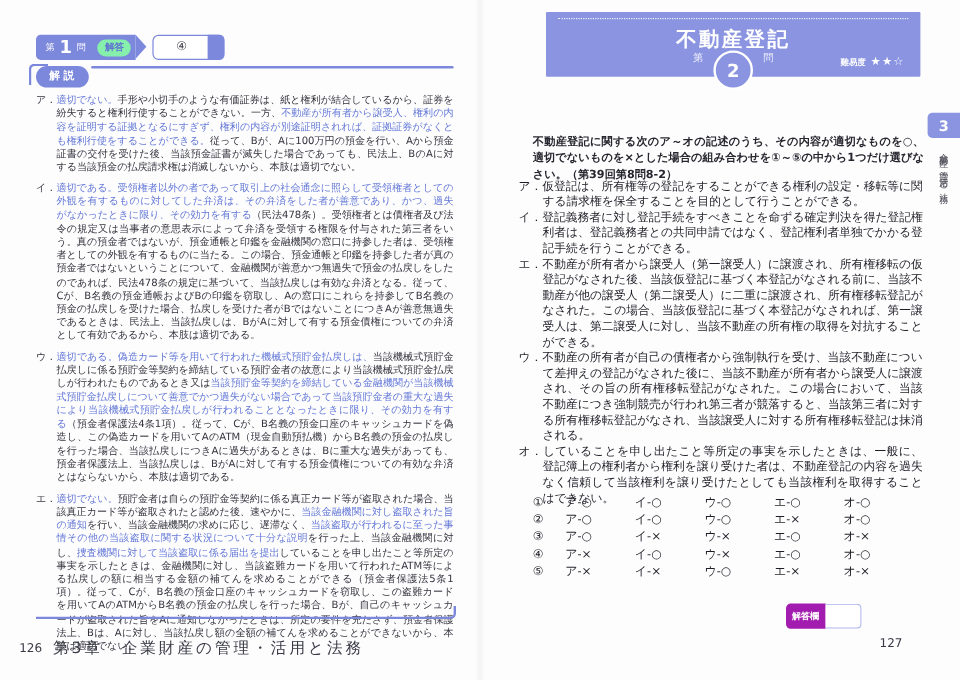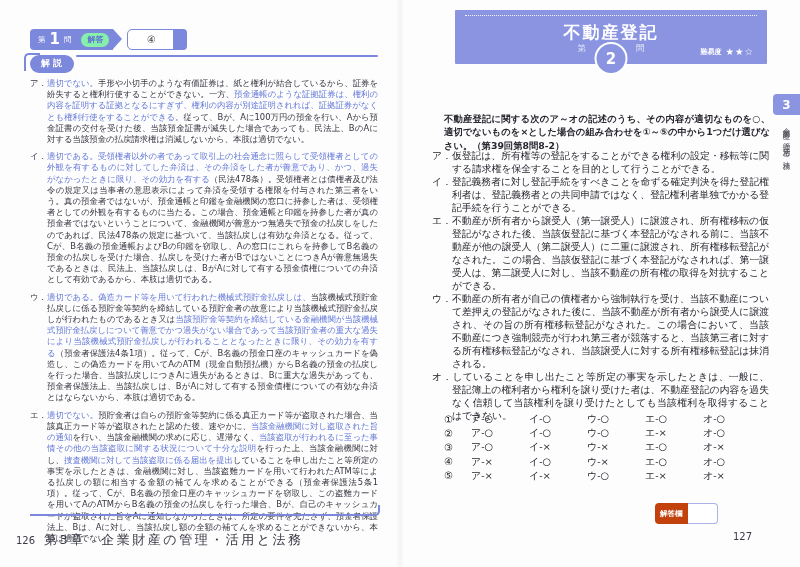--- a/index.html
+++ b/index.html
@@ -77,21 +77,21 @@
     font-size:9.8px;line-height:13px;color:#1e1e26;text-align:justify;}
   .item{text-indent:-20px;padding-left:20px;}
 
   #options{position:absolute;left:44px;top:412px;
     font-family:"DejaVu Serif","Liberation Serif",serif;font-size:10px;color:#1e1e26;}
   .opt-row{display:flex;align-items:center;height:14.2px;}
   .opt-num{width:27px;}
   .opt-cell{width:58px;}
 
   .answer-field{position:absolute;left:255px;top:503px;display:flex;height:21px;}
-  .af-label{background:#c2410c;color:#fff;font-size:7.5px;font-weight:bold;display:flex;
+  .af-label{background:#a21caf;color:#fff;font-size:7.5px;font-weight:bold;display:flex;
     align-items:center;padding:0 5px;border-radius:4px 0 0 4px;}
   .af-box{width:29px;background:#fff;border:1.5px solid #aab2e9;border-left:none;border-radius:0 4px 4px 0;}
 
   .rp-footer{position:absolute;left:333px;top:531px;font-size:10px;color:#3a3a46;}
 </style>
 </head>
 <body>
 
 <div class="gutter"></div>
 
@@ -109,21 +109,21 @@
     </div>
   </div>
 
   <div class="kaisetsu-row">
     <div class="kaisetsu-corner"></div>
     <span class="kaisetsu-pill">解説</span>
     <div class="kaisetsu-line"></div>
   </div>
 
   <div id="explanation">
-      <div class="para"><span class="seg-d">ア．</span><span class="seg-b">適切でない。</span><span class="seg-d">手形や小切手のような有価証券は、紙と権利が結合しているから、証券を紛失すると権利行使することができない。一方、</span><span class="seg-b">預金通帳のような証拠証券は、権利の内容を証明する証拠となるにすぎず、権利の内容が別途証明されれば、証拠証券がなくとも権利行使をすることができる。</span><span class="seg-d">従って、Bが、Aに100万円の預金を行い、Aから預金証書の交付を受けた後、当該預金証書が滅失した場合であっても、民法上、BのAに対する当該預金の払戻請求権は消滅しないから、本肢は適切でない。</span></div>
+      <div class="para"><span class="seg-d">ア．</span><span class="seg-b">適切でない。</span><span class="seg-d">手形や小切手のような有価証券は、紙と権利が結合しているから、証券を紛失すると権利行使することができない。一方、</span><span class="seg-b">不動産が所有者から譲受人、権利の内容を証明する証拠となるにすぎず、権利の内容が別途証明されれば、証拠証券がなくとも権利行使をすることができる。</span><span class="seg-d">従って、Bが、Aに100万円の預金を行い、Aから預金証書の交付を受けた後、当該預金証書が滅失した場合であっても、民法上、BのAに対する当該預金の払戻請求権は消滅しないから、本肢は適切でない。</span></div>
       <div class="para"><span class="seg-d">イ．</span><span class="seg-b">適切である。受領権者以外の者であって取引上の社会通念に照らして受領権者としての外観を有するものに対してした弁済は、その弁済をした者が善意であり、かつ、過失がなかったときに限り、その効力を有する</span><span class="seg-d">（民法478条）。受領権者とは債権者及び法令の規定又は当事者の意思表示によって弁済を受領する権限を付与された第三者をいう。真の預金者ではないが、預金通帳と印鑑を金融機関の窓口に持参した者は、受領権者としての外観を有するものに当たる。この場合、預金通帳と印鑑を持参した者が真の預金者ではないということについて、金融機関が善意かつ無過失で預金の払戻しをしたのであれば、民法478条の規定に基づいて、当該払戻しは有効な弁済となる。従って、Cが、B名義の預金通帳およびBの印鑑を窃取し、Aの窓口にこれらを持参してB名義の預金の払戻しを受けた場合、払戻しを受けた者がBではないことにつきAが善意無過失であるときは、民法上、当該払戻しは、BがAに対して有する預金債権についての弁済として有効であるから、本肢は適切である。</span></div>
       <div class="para"><span class="seg-d">ウ．</span><span class="seg-b">適切である。偽造カード等を用いて行われた機械式預貯金払戻しは、</span><span class="seg-d">当該機械式預貯金払戻しに係る預貯金等契約を締結している預貯金者の故意により当該機械式預貯金払戻しが行われたものであるとき又は</span><span class="seg-b">当該預貯金等契約を締結している金融機関が当該機械式預貯金払戻しについて善意でかつ過失がない場合であって当該預貯金者の重大な過失により当該機械式預貯金払戻しが行われることとなったときに限り、その効力を有する</span><span class="seg-d">（預金者保護法4条1項）。従って、Cが、B名義の預金口座のキャッシュカードを偽造し、この偽造カードを用いてAのATM（現金自動預払機）からB名義の預金の払戻しを行った場合、当該払戻しにつきAに過失があるときは、Bに重大な過失があっても、預金者保護法上、当該払戻しは、BがAに対して有する預金債権についての有効な弁済とはならないから、本肢は適切である。</span></div>
       <div class="para"><span class="seg-d">エ．</span><span class="seg-b">適切でない。</span><span class="seg-d">預貯金者は自らの預貯金等契約に係る真正カード等が盗取された場合、当該真正カード等が盗取されたと認めた後、速やかに、</span><span class="seg-b">当該金融機関に対し盗取された旨の通知</span><span class="seg-d">を行い、当該金融機関の求めに応じ、遅滞なく、</span><span class="seg-b">当該盗取が行われるに至った事情その他の当該盗取に関する状況について十分な説明</span><span class="seg-d">を行った上、当該金融機関に対し、</span><span class="seg-b">捜査機関に対して当該盗取に係る届出を提出</span><span class="seg-d">していることを申し出たこと等所定の事実を示したときは、金融機関に対し、当該盗難カードを用いて行われたATM等による払戻しの額に相当する金額の補てんを求めることができる（預金者保護法5条1項）。従って、Cが、B名義の預金口座のキャッシュカードを窃取し、この盗難カードを用いてAのATMからB名義の預金の払戻しを行った場合、Bが、自己のキャッシュカードが盗取された旨をAに通知しなかったときは、所定の要件を充たさず、預金者保護法上、Bは、Aに対し、当該払戻し額の全額の補てんを求めることができないから、本肢は適切でない。</span></div>
     </div>
 
   <div class="bottom-rule"></div>
 
   <div class="lp-footer">
     <span class="lp-pageno">126</span>
     <span class="lp-chapter">第3章　企業財産の管理・活用と法務</span>

